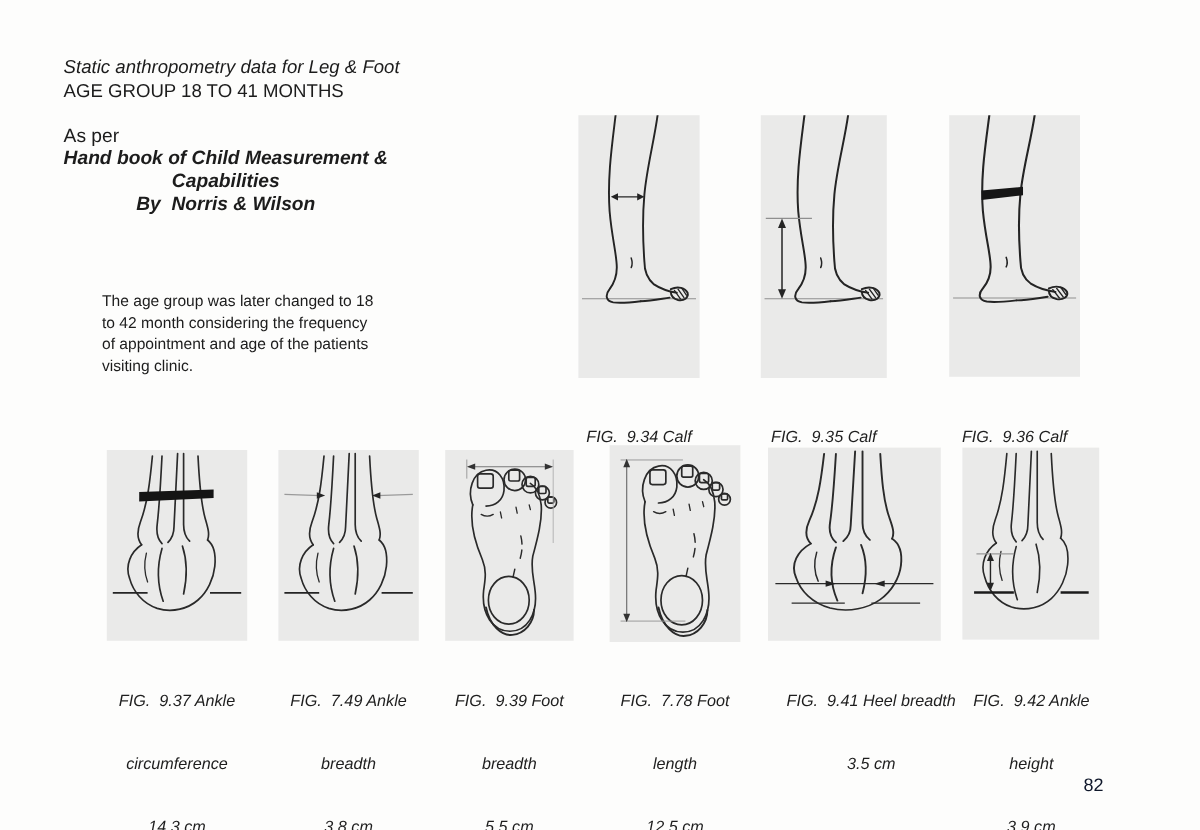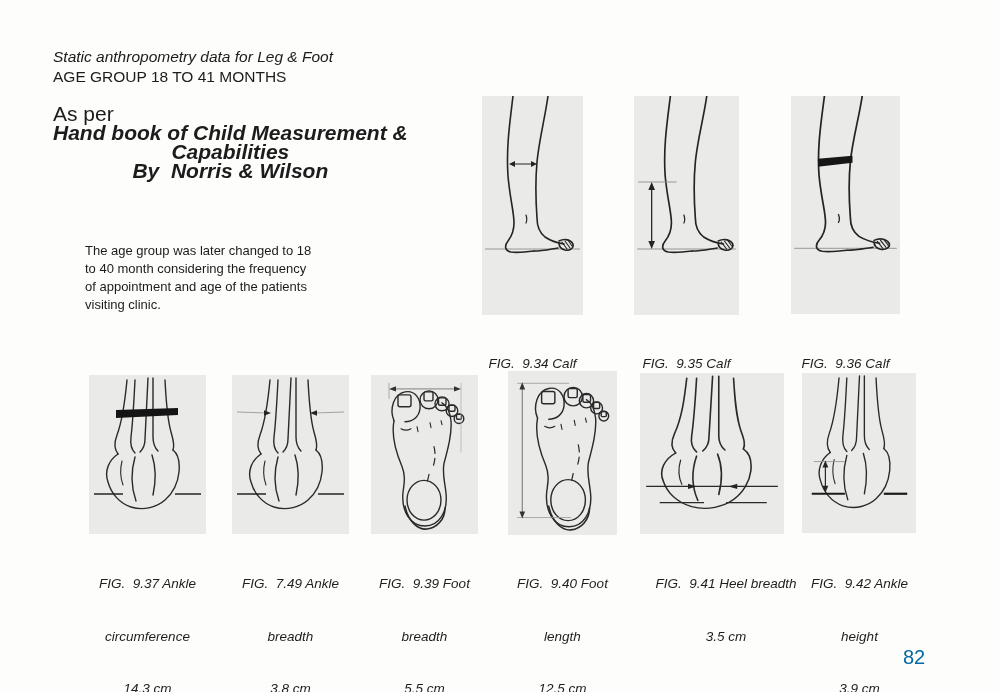--- a/index.html
+++ b/index.html
@@ -3,52 +3,52 @@
 <meta charset="utf-8">
 <style>
   html,body{margin:0;padding:0;background:#ffffff;}
   .page{
     position:relative;width:1000px;height:692px;background:#fdfdfc;
     font-family:"Liberation Sans",sans-serif;color:#1c1c1c;overflow:hidden;
   }
   .abs{position:absolute;}
   .txt{white-space:pre-wrap;}
   .title-block{font-size:15.5px;line-height:20px;}
-  .source-block{font-size:21px;line-height:19px;}
+  .source-block{font-size:16px;line-height:19px;}
   .note-block{font-size:13px;line-height:18px;margin-left:32px;}
   .it{font-style:italic;}
   .bi{font-style:italic;font-weight:bold;text-align:center;}
   .imgbox{position:absolute;background:#eaeae9;}
   .imgbox svg{display:block;width:100%;height:100%;}
   .caption{
     position:absolute;font-size:13.5px;line-height:17.5px;font-style:italic;
     text-align:center;color:#1e1e1e;white-space:pre-wrap;
   }
-  .pagenum{position:absolute;font-size:20px;color:#0369a1;}
+  .pagenum{position:absolute;font-size:15px;color:#0f172a;}
 </style>
 </head>
 <body>
 
 <div class="page">
 
   <div class="abs title-block" style="left:53px;top:47px;">
     <div class="it txt">Static anthropometry data for Leg &amp; Foot</div>
     <div class="txt">AGE GROUP 18 TO 41 MONTHS</div>
   </div>
 
   <div class="abs source-block" style="left:53px;top:104px;">
     <div class="txt">As per</div>
     <div class="bi txt">Hand book of Child Measurement &amp;</div>
     <div class="bi txt">Capabilities</div>
     <div class="bi txt">By  Norris &amp; Wilson</div>
   </div>
 
   <div class="abs note-block" style="left:53px;top:242px;">
     <div class="txt">The age group was later changed to 18</div>
-    <div class="txt">to 40 month considering the frequency</div>
+    <div class="txt">to 42 month considering the frequency</div>
     <div class="txt">of appointment and age of the patients</div>
     <div class="txt">visiting clinic.</div>
   </div>
 
   <div class="imgbox" style="left:482px;top:96px;width:101px;height:219px;">
     <svg viewBox="0 0 101 219" preserveAspectRatio="none">
       <line x1="3" y1="153" x2="98" y2="153" stroke="#8f8f8f" stroke-width="0.9"></line>
       <g fill="none" stroke="#242424" stroke-width="1.6" stroke-linecap="round">
         <path d="M31,0 C28,25 24,52 26,80 C28,103 32,116 32,127 C32,136 29,141 26,145 C22,150 23,155 29,156 C36,157 44,156 52,155"></path>
         <path d="M66,0 C63,22 57,44 55,66 C53,88 54,108 55,122 C55,131 58,137 63,141 C69,145 76,147 82,148"></path>
@@ -214,21 +214,21 @@
         <path d="M34,132 C37,147 47,156 56,155 C66,154 74,145 74,134" stroke-width="1.6"></path>
       </g>
       <line x1="9" y1="12" x2="60" y2="12" stroke="#999999" stroke-width="0.8"></line>
       <line x1="9" y1="143" x2="62" y2="143" stroke="#999999" stroke-width="0.8"></line>
       <line x1="14" y1="16" x2="14" y2="139" stroke="#666666" stroke-width="0.9"></line>
       <path d="M14,11 l-2.8,7 h5.6 z" fill="#333333"></path>
       <path d="M14,144 l-2.8,-7 h5.6 z" fill="#333333"></path>
     </svg>
   </div>
   <div class="caption" style="left:492px;top:540px;width:141px;">
-    <div>FIG.  9.40 Foot</div>
+    <div>FIG.  7.78 Foot</div>
     <div>length</div>
     <div>12.5 cm</div>
   </div>
 
   <div class="imgbox" style="left:640px;top:373px;width:144px;height:161px;">
     <svg viewBox="0 0 117 159" preserveAspectRatio="none">
       <g fill="none" stroke="#2a2a2a" stroke-width="1.3" stroke-linecap="round">
         <path d="M38,5 C36,26 34,44 28,60 C25,68 25,74 29,79"></path>
         <path d="M46,5 C45,25 44,45 42,62 C41,70 43,75 46,78"></path>
         <path d="M59,3 C58,25 57,45 56,64 C56,70 54,74 51,77"></path>

